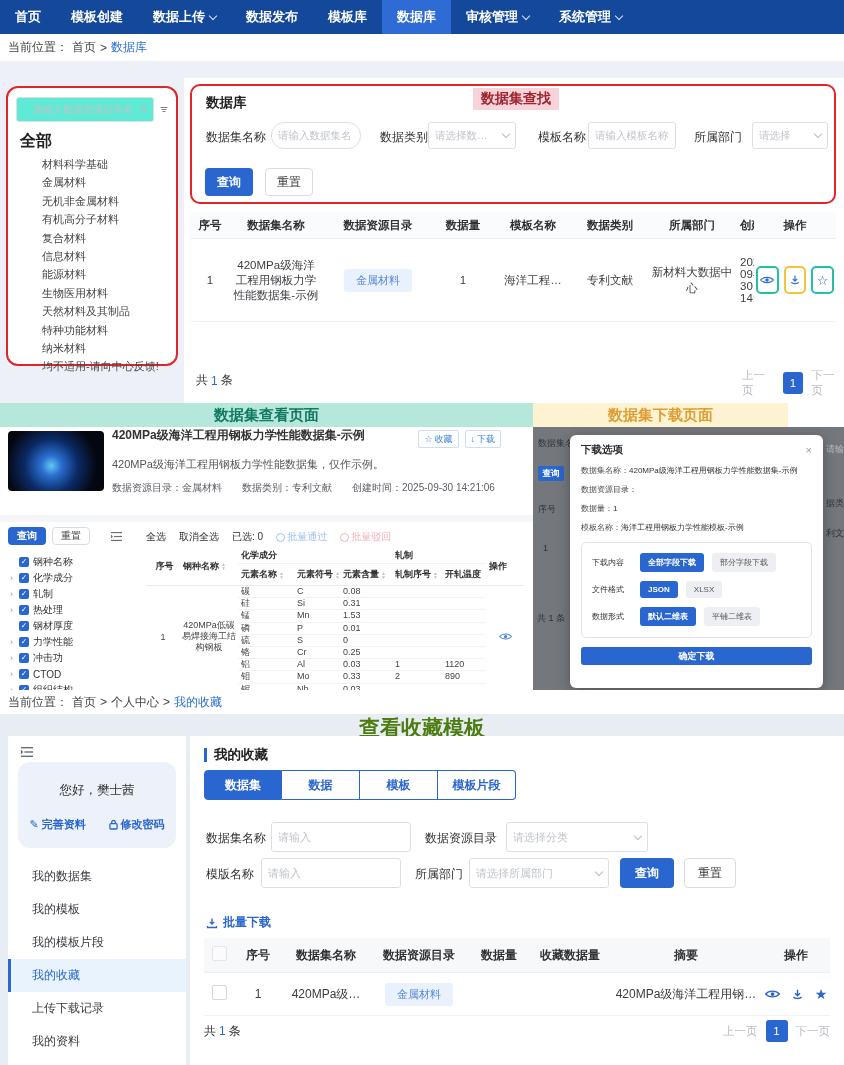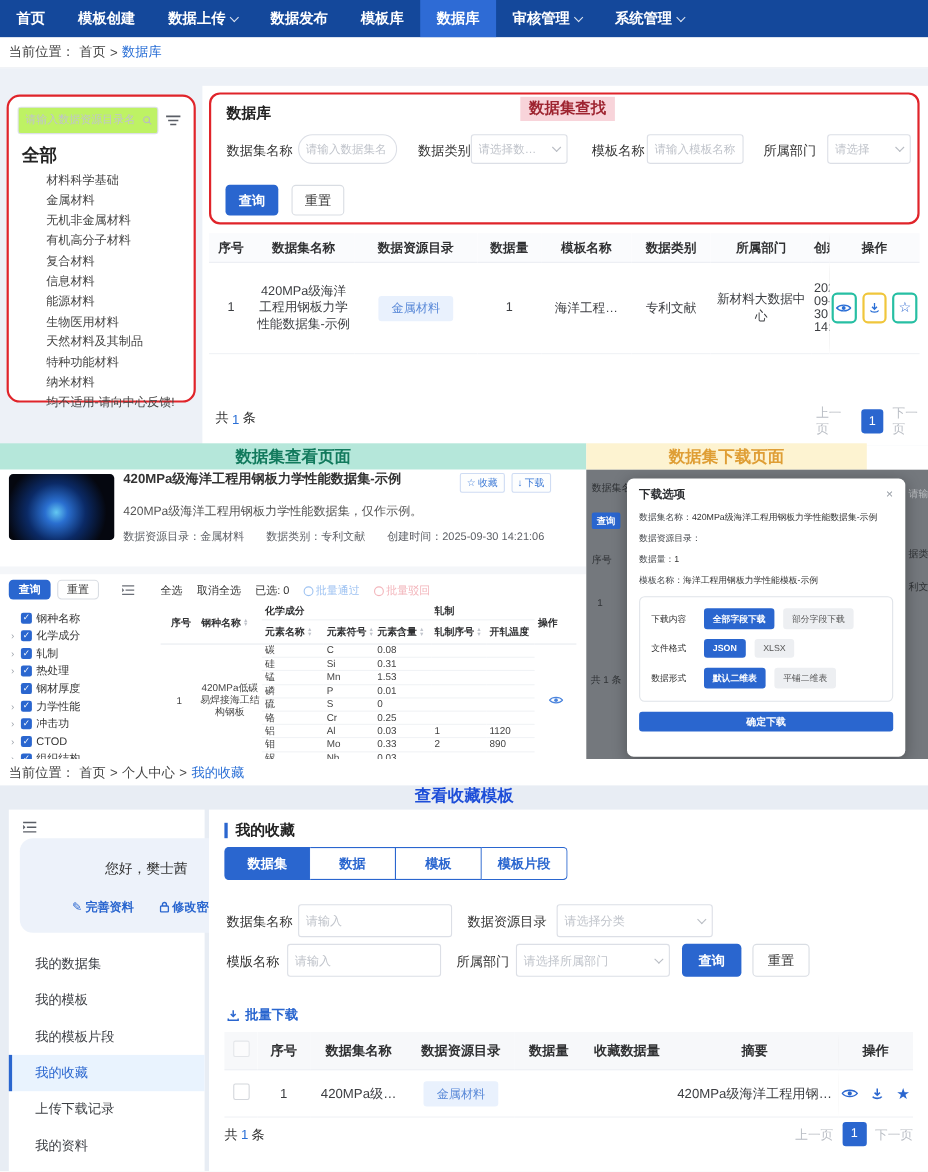--- a/index.html
+++ b/index.html
@@ -15,21 +15,21 @@
   .nav-item .chev{opacity:.85;}
   
   .crumb{background:#fff;font-size:12px;color:#444;display:flex;align-items:center;gap:4px;padding-left:8px;box-sizing:border-box;}
   #crumb1{top:34px;left:0;width:844px;height:28px;border-bottom:1px solid #f0f2f6;}
   #crumb2{top:690px;left:0;width:844px;height:24px;}
   .crumb .blue{color:#2a6fd6;}
   
   #topbg{top:62px;left:0;width:844px;height:343px;background:#edf1f7;}
   #catpanel{top:86px;left:6px;width:172px;height:280px;background:#fff;border:2px solid #e0242a;border-radius:12px;box-sizing:border-box;padding:9px 8px;}
   .searchrow{display:flex;align-items:center;gap:6px;}
-  .searchbox{flex:0 0 118px;height:23px;border:1px solid #dcdfe6;border-radius:3px;display:flex;align-items:center;padding:0 4px 0 4px;background:#bef264;}
+  .searchbox{flex:0 0 118px;height:23px;border:1px solid #dcdfe6;border-radius:3px;display:flex;align-items:center;padding:0 4px 0 14px;background:#5eead4;}
   .searchbox input{border:none;outline:none;width:100%;font-size:10px;color:#333;background:transparent;}
   input::placeholder{color:#c0c4cb;}
   .cat-root{font-weight:bold;font-size:16px;margin:9px 0 3px 4px;color:#222;}
   .cat-item{font-size:11px;color:#454545;margin-left:26px;height:18.4px;line-height:18.4px;white-space:nowrap;overflow:hidden;cursor:pointer;}
   #mainpanel{top:78px;left:184px;width:660px;height:327px;background:#fff;}
   #redbox{top:84px;left:190px;width:646px;height:120px;border:2px solid #e0242a;border-radius:10px;box-sizing:border-box;background:#fff;}
   #dbtitle{top:94px;left:206px;font-size:13.5px;font-weight:bold;color:#222;}
   #anno1{top:88px;left:473px;background:#f8d4da;color:#9e2430;font-weight:bold;font-size:14px;padding:2px 8px;}
   .flabel{font-size:12px;color:#333;}
   .inp,.sel{border:1px solid #dcdfe6;border-radius:3px;background:#fff;display:flex;align-items:center;box-sizing:border-box;padding:0 6px;justify-content:space-between;}
@@ -96,23 +96,23 @@
   .m-line{font-size:8px;color:#333;margin-top:8px;white-space:nowrap;overflow:hidden;}
   .m-line .lab{color:#45484d;}
   #optbox{border:1px solid #e0e4e9;border-radius:5px;margin-top:9px;padding:10px 10px 2px 10px;}
   .opt-row{display:flex;align-items:center;gap:8px;margin-bottom:9px;}
   .opt-lab{font-size:8px;color:#333;width:40px;flex:0 0 40px;}
   .opt{font-size:8px;padding:4px 8px;border-radius:3px;background:#edeff2;color:#555;cursor:pointer;white-space:nowrap;}
   .opt.on{background:#2a66cf;color:#fff;font-weight:bold;}
   #confirm{margin-top:9px;height:18px;font-size:9px;border-radius:3px;}
   
   #botbg{top:714px;left:0;width:844px;height:351px;background:#e8edf4;}
-  #anno2{top:714px;left:0;width:844px;text-align:center;font-size:15px;font-weight:bold;color:#1d4ed8;}
+  #anno2{top:714px;left:0;width:844px;text-align:center;font-size:21px;font-weight:bold;color:#4d7c0f;}
   #favside{top:736px;left:8px;width:178px;height:329px;background:#fff;}
-  #greet{position:absolute;left:10px;top:26px;width:158px;height:86px;background:#edf2fa;border-radius:12px;padding-left:36px;}
+  #greet{position:absolute;left:10px;top:26px;width:158px;height:86px;background:#edf2fa;border-radius:12px;}
   #greet .hello{text-align:center;font-size:12.5px;color:#333;margin-top:20px;}
   #greet .links{display:flex;justify-content:space-around;margin-top:18px;font-size:11px;font-weight:bold;color:#2a66cf;}
   #greet .links span{display:flex;align-items:center;gap:3px;cursor:pointer;}
   .sm-item{height:33px;display:flex;align-items:center;padding-left:21px;font-size:12px;color:#3a3d42;cursor:pointer;border-left:3px solid transparent;box-sizing:border-box;}
   .sm-item.active{color:#2a66cf;background:#e9f3fe;border-left:3px solid #2a66cf;}
   #sidemenu{position:absolute;left:0;top:124px;width:178px;}
   #favmain{top:736px;left:190px;width:654px;height:329px;background:#fff;}
   #fm-head{position:absolute;left:14px;top:10px;display:flex;align-items:center;gap:7px;font-size:13.5px;font-weight:bold;color:#222;}
   #fm-head .bar{width:3px;height:14px;background:#2a66cf;}
   #tabs{position:absolute;left:14px;top:34px;display:flex;}

